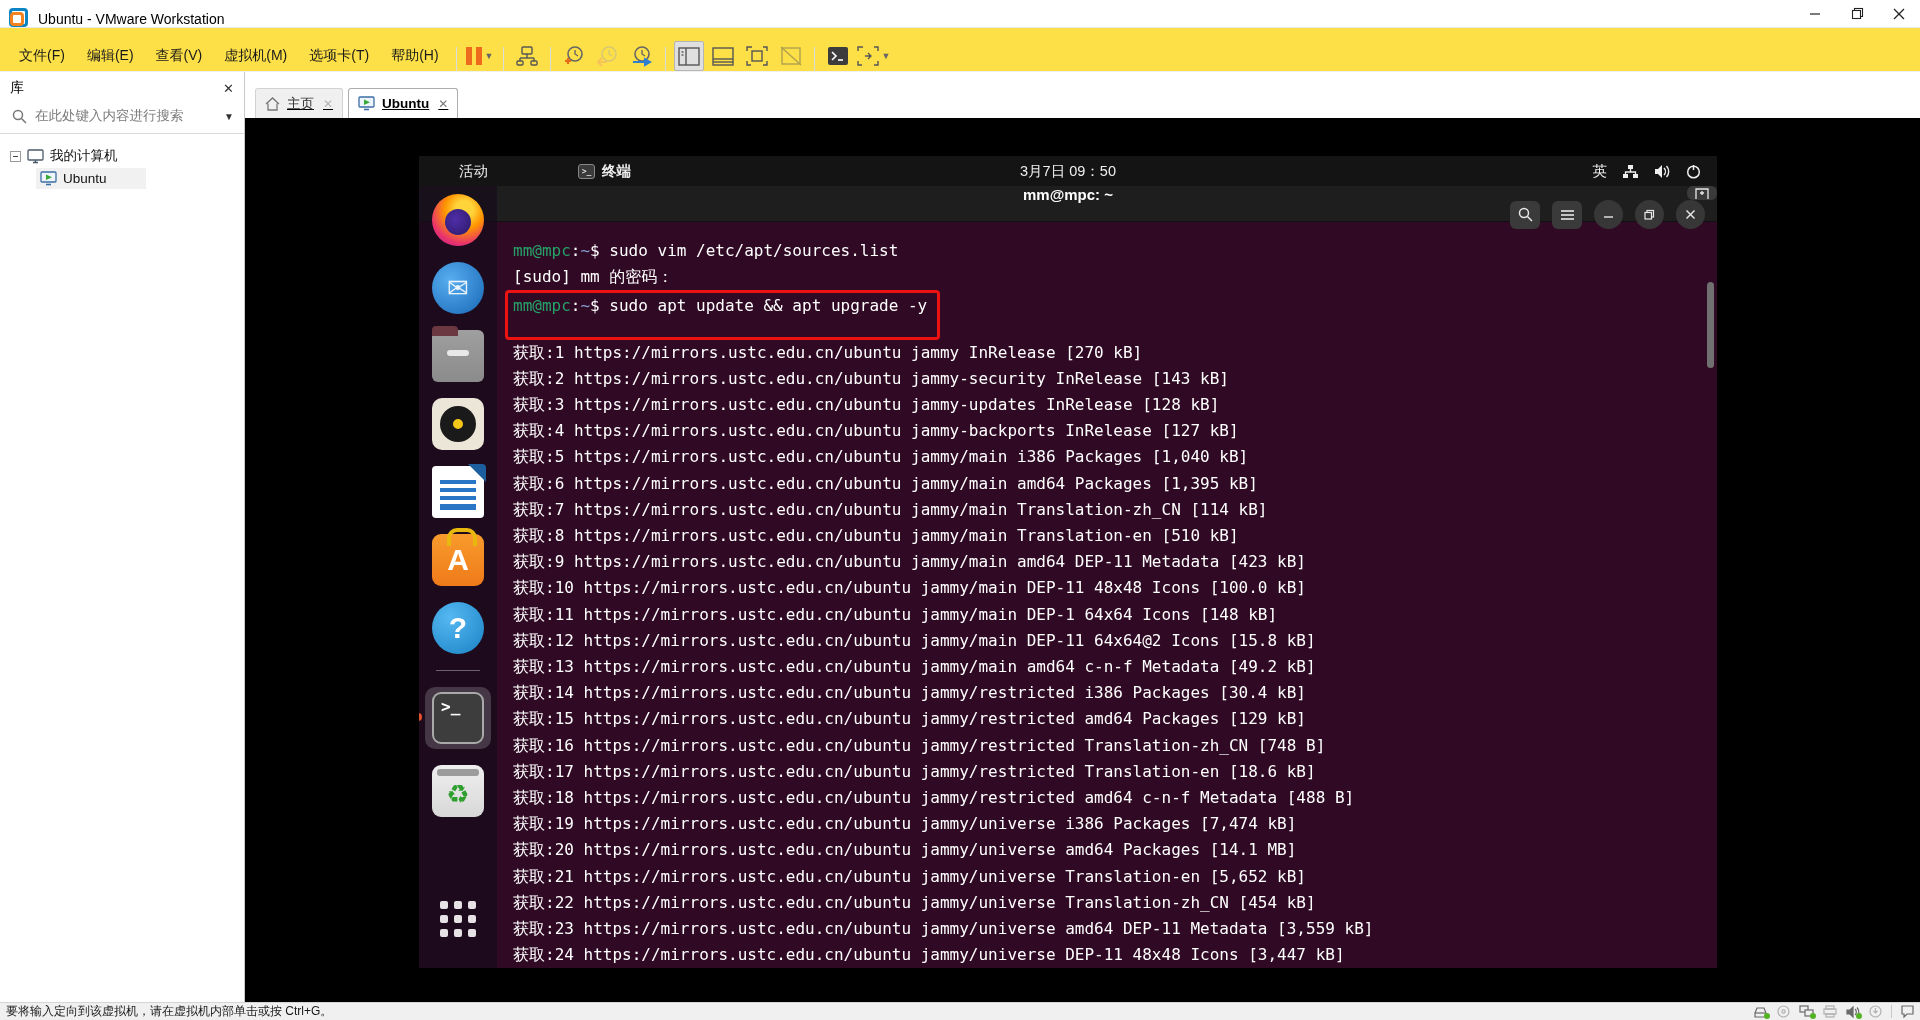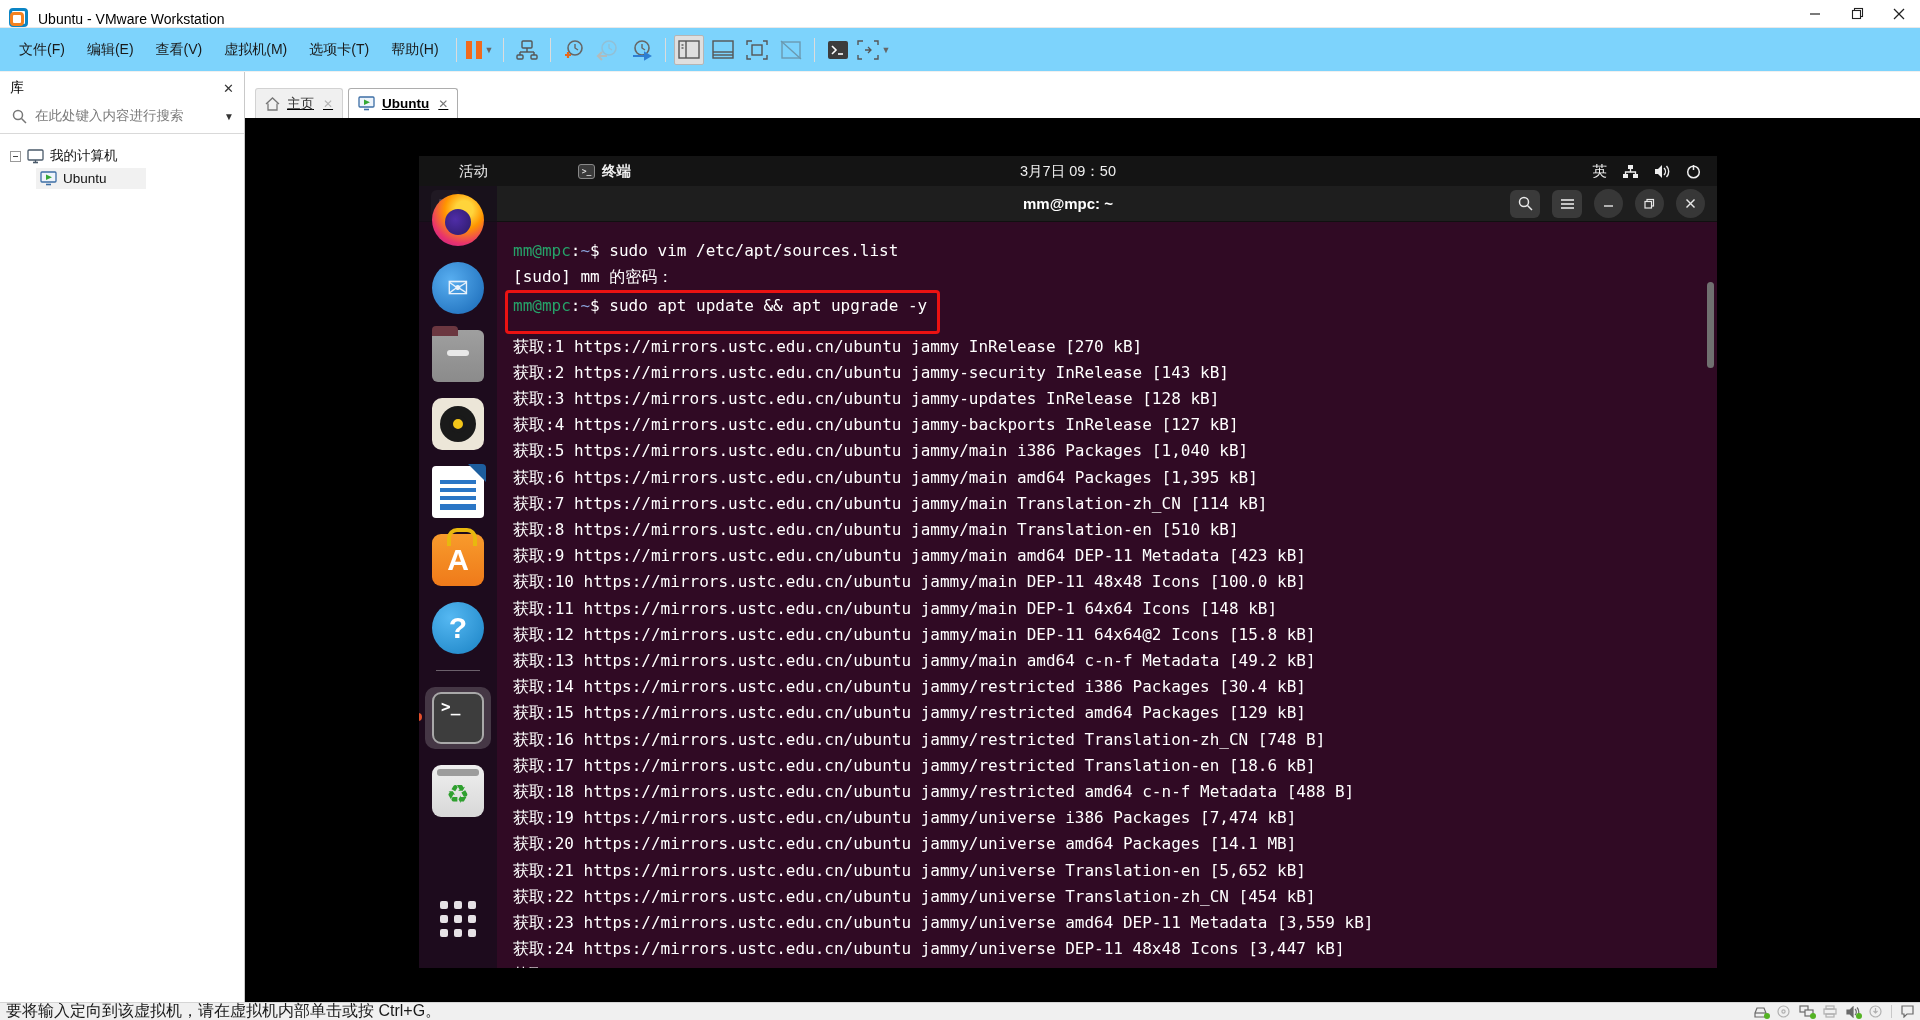--- a/index.html
+++ b/index.html
@@ -11,21 +11,21 @@
   .titlebar { height:28px; background:#fff; display:flex; align-items:flex-end; border-bottom:1px solid #e9e9e9; }
   .vmw-logo { width:19px; height:19px; margin:0 10px 0 9px; position:relative; }
   .vmw-logo .lg-outer { position:absolute; inset:0; border:3px solid #0b84c4; border-radius:4px; }
   .vmw-logo .lg-inner { position:absolute; inset:4px 4px 1px 1px; border:3px solid #f5821f; border-radius:4px; background:#fff; }
   .win-title { font-size:14px; color:#000; }
   .win-controls { margin-left:auto; display:flex; height:100%; }
   .win-btn { width:42px; height:100%; display:flex; align-items:center; justify-content:center; color:#222; }
   .win-btn svg { display:block; }
 
   
-  .toolbar { height:44px; background:#7dd3fc; display:flex; align-items:center; padding-left:8px; border-bottom:1px solid #f0f0f0; }
+  .toolbar { height:44px; background:#fde047; display:flex; align-items:flex-end; padding-left:8px; border-bottom:1px solid #f0f0f0; }
   .menu-item { font-size:14px; color:#1a1a1a; padding:6px 11px; cursor:default; }
   .tb-sep { width:1px; height:24px; background:#dcdcdc; margin:0 6px; }
   .tb-btn { height:30px; min-width:30px; display:flex; align-items:center; justify-content:center; border-radius:2px; margin:0 2px; position:relative; }
   .tb-btn.active { background:#dfdfdf; border:1px solid #b5b5b5; }
   .tb-btn.disabled { opacity:.45; }
   .caret { font-size:9px; color:#666; margin-left:3px; }
   .pause-bars { display:flex; gap:4px; }
   .pause-bars i { display:block; width:6px; height:18px; background:#ee6a1d; }
   .tb-btn svg { display:block; }
 
@@ -62,31 +62,31 @@
   .gnome-topbar { position:absolute; top:0; left:0; right:0; height:30px; background:#141414; display:flex; align-items:center; color:#eee; font-size:14.5px;gap:48px; }
   .gt-activities { margin-left:40px; }
   .gt-app { display:flex; align-items:center; gap:7px; margin-left:42px; font-weight:bold; }
   .gt-appicon { width:17px; height:15px; background:#3a3a3a; border:1px solid #888; border-radius:3px; color:#ddd; font-size:8px; line-height:13px; text-align:center; font-family:"DejaVu Sans Mono",monospace; }
   .gt-clock { position:absolute; left:50%; transform:translateX(-50%); font-size:14.5px; }
   .gt-right { margin-left:auto; display:flex; align-items:center; gap:15px; margin-right:16px; }
   .gt-right svg { display:block; }
 
   
   .term { position:absolute; top:30px; left:0; right:0; bottom:0; display:flex; flex-direction:column; }
-  .term-header { height:36px; background:#1e1e1e; position:relative; display:flex; align-items:center; border-bottom:1px solid #101010; }
+  .term-header { height:36px; background:#1e1e1e; position:relative; display:flex; align-items:flex-end; border-bottom:1px solid #101010;flex-direction:column; }
   .term-title { position:absolute; left:50%; transform:translateX(-50%); color:#fff; font-weight:bold; font-size:15px; }
   .th-btn { width:30px; height:28px; background:#3a3a3a; border-radius:6px; display:flex; align-items:center; justify-content:center; }
   .th-newtab { margin-left:12px; }
   .th-right { margin-left:auto; display:flex; align-items:center; gap:12px; margin-right:12px; }
   .th-circle { width:29px; height:29px; border-radius:50%; background:#373737; display:flex; align-items:center; justify-content:center; color:#e8e8e8; }
   .term-body { flex:1; position:relative; padding:16px 8px 0 94px; font-family:"DejaVu Sans Mono",monospace; font-size:16px; line-height:26.2px; color:#ffffff; overflow:hidden; }
   .term-line { white-space:pre; }
   .seg-user { color:#26a269; }
   .seg-path { color:#88a0d8; }
-  .box-wrap { display:inline-block; border:3px solid #ec1212; border-radius:4px; padding:0 10px 11px 5px; margin-left:-8px; }
+  .box-wrap { display:inline-block; border:3px solid #ec1212; border-radius:4px; padding:0 10px 17px 5px; margin-left:-8px; }
   .scroll-thumb { position:absolute; right:3px; top:60px; width:7px; height:86px; border-radius:4px; background:#707070; }
 
   
   .dock { position:absolute; left:0; top:30px; bottom:0; width:78px; background:rgba(22,12,26,.72); display:flex; flex-direction:column; align-items:center; padding-top:8px; gap:16px; }
   .dock-item { width:52px; height:52px; border-radius:10px; position:relative; flex:0 0 auto; }
   .dock-sep { width:44px; height:1px; background:rgba(255,255,255,.35); flex:0 0 auto; }
   .dock-spacer { flex:1; }
   .di-firefox { border-radius:50%; background:radial-gradient(circle at 62% 30%, #ffd43b 0 18%, #ff9500 40%, #e8336d 70%, #b5179e 100%); }
   .di-firefox::after { content:""; position:absolute; left:13px; top:15px; width:26px; height:26px; border-radius:50%; background:radial-gradient(circle at 40% 40%, #4f2da8, #2b1a66); }
   .di-thunderbird { border-radius:50%; background:radial-gradient(circle at 35% 35%, #58aef0, #1767b5); }
@@ -111,21 +111,21 @@
   .di-terminal::after { content:">_"; position:absolute; left:7px; top:3px; color:#fff; font-size:16px; font-weight:bold; font-family:"DejaVu Sans Mono",monospace; }
   .run-dot { position:absolute; left:-11px; top:26px; width:8px; height:8px; border-radius:50%; background:#e4502c; }
   .di-trash { background:linear-gradient(#efefef,#d8d8d8); border-radius:9px; }
   .di-trash::before { content:""; position:absolute; top:4px; left:5px; right:5px; height:7px; background:#9c9c9c; border-radius:3px; }
   .di-trash::after { content:"♻"; position:absolute; inset:0; text-align:center; line-height:58px; color:#2fa02f; font-size:26px; }
   .di-grid { background:transparent; }
   .di-grid { display:grid; grid-template-columns:repeat(3,8px); grid-template-rows:repeat(3,8px); gap:6px; width:auto; height:auto; padding:5px; }
   .di-grid i { background:#e6e2e6; border-radius:2px; }
 
   
-  .statusbar { position:absolute; left:0; right:0; bottom:0; height:18px; background:#f0f0f0; border-top:1px solid #d5d5d5; display:flex; align-items:center; font-size:16px; color:#1a1a1a; padding:0 6px; }
+  .statusbar { position:absolute; left:0; right:0; bottom:0; height:18px; background:#f0f0f0; border-top:1px solid #d5d5d5; display:flex; align-items:center; font-size:12px; color:#1a1a1a; padding:0 6px; }
   .sb-icons { margin-left:auto; display:flex; align-items:center; gap:9px; }
   .sb-ic { position:relative; display:flex; }
   .sb-ic svg { display:block; }
   .sb-dot { position:absolute; right:-2px; bottom:-1px; width:6px; height:6px; border-radius:50%; background:#54b324; }
   .sb-sep { width:1px; height:13px; background:#c8c8c8; }
 </style>
 </head>
 <body>
 
 <div class="app">

